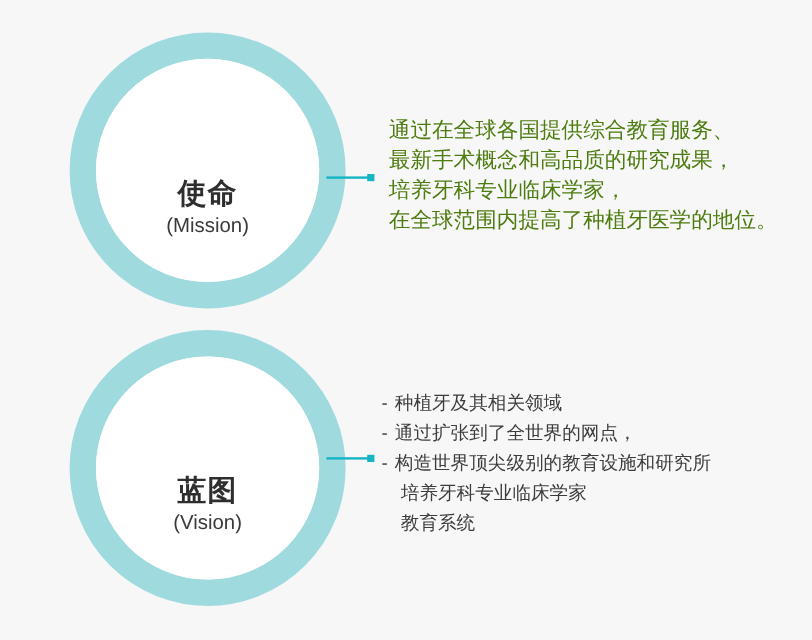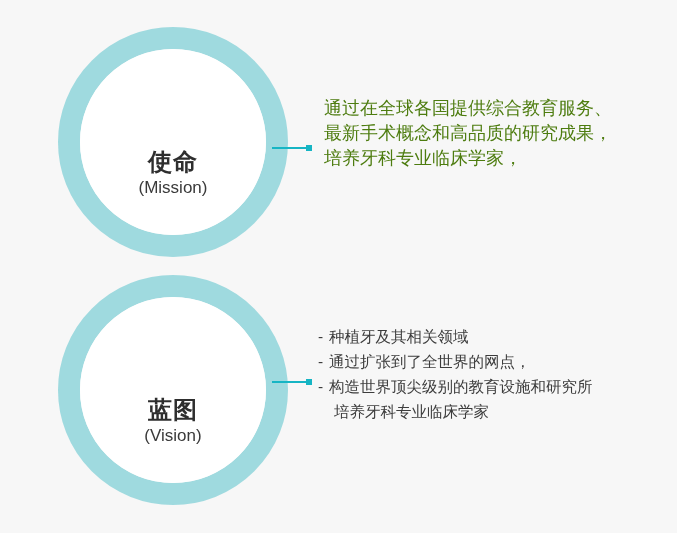--- a/index.html
+++ b/index.html
@@ -142,22 +142,24 @@
 
   <div class="connector connector-mission"></div>
   <div class="connector-dot dot-mission"></div>
   <div class="connector connector-vision"></div>
   <div class="connector-dot dot-vision"></div>
 
   <div class="text-block block-mission">
     <div class="para-line">通过在全球各国提供综合教育服务、</div>
     <div class="para-line">最新手术概念和高品质的研究成果，</div>
     <div class="para-line">培养牙科专业临床学家，</div>
+    <div class="para-line">在全球范围内提高了种植牙医学的地位。</div>
   </div>
 
   <div class="text-block block-vision">
     <div class="list-item"><span class="dash">-</span><span>种植牙及其相关领域</span></div>
     <div class="list-item"><span class="dash">-</span><span>通过扩张到了全世界的网点，</span></div>
     <div class="list-item"><span class="dash">-</span><span>构造世界顶尖级别的教育设施和研究所</span></div>
     <div class="list-cont">培养牙科专业临床学家</div>
+    <div class="list-cont">教育系统</div>
   </div>
 
 </div>
 
 </body></html>

